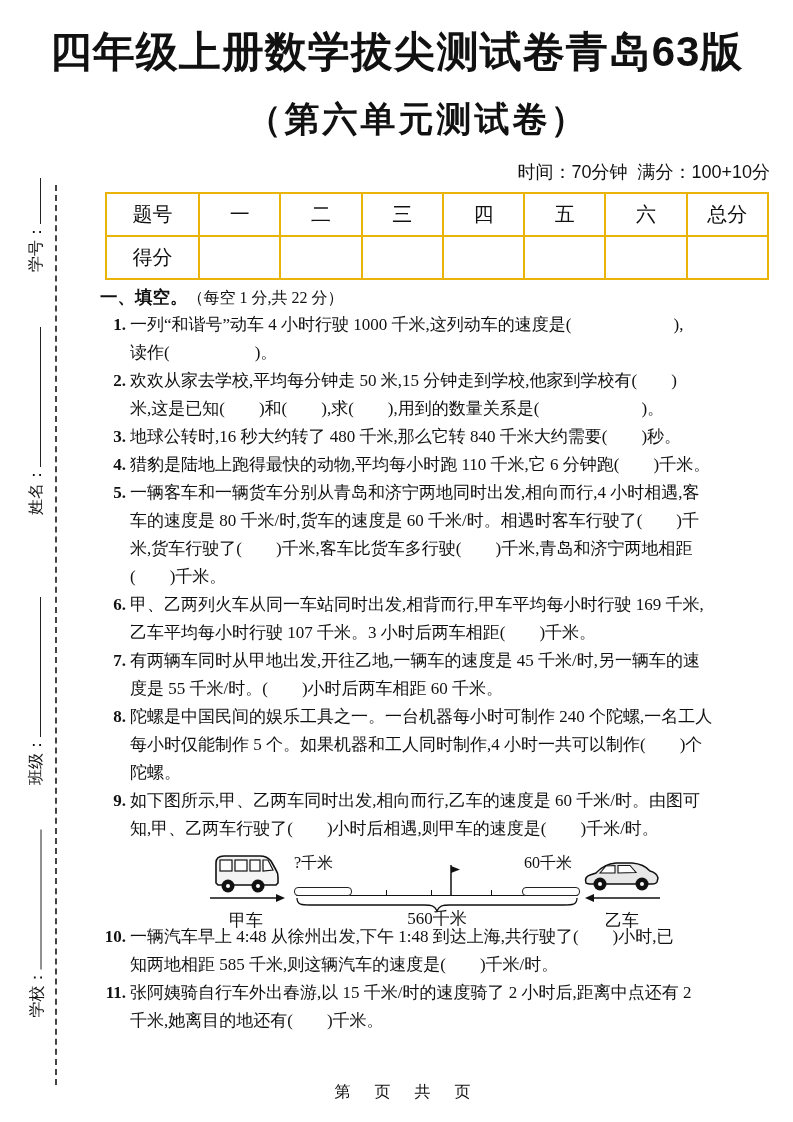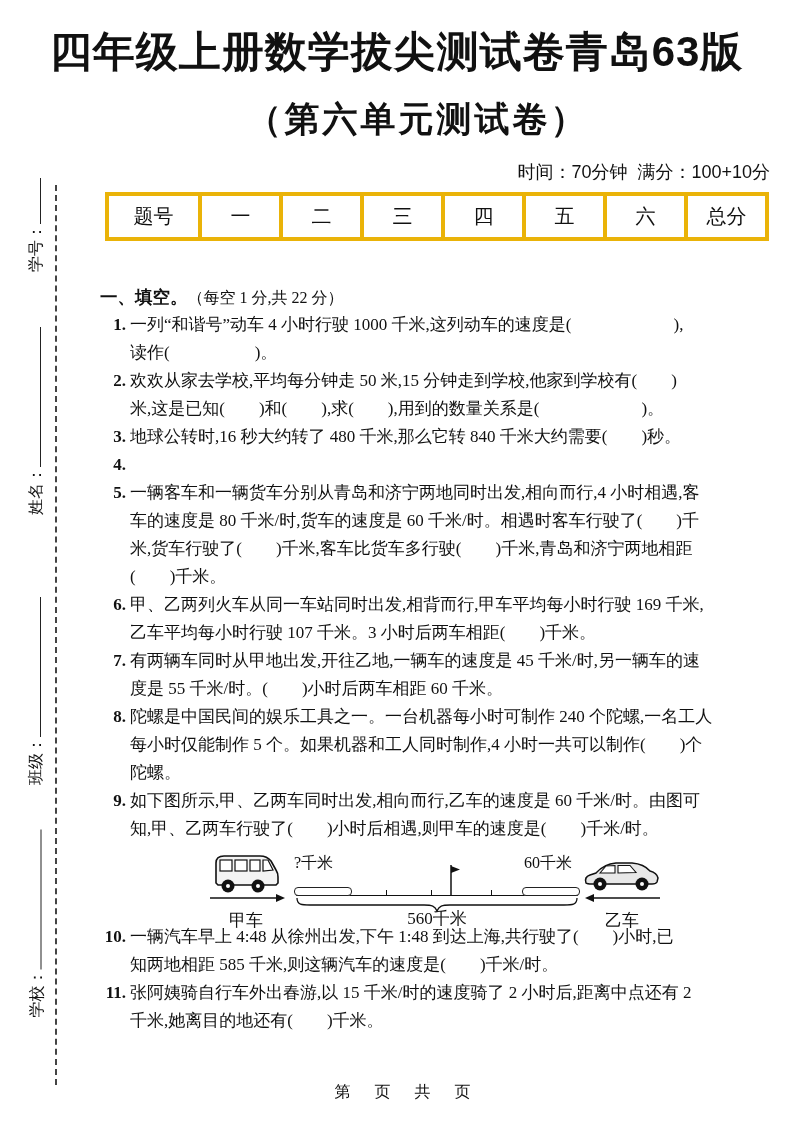--- a/index.html
+++ b/index.html
@@ -8,21 +8,21 @@
   
   .title{position:absolute;top:24px;left:0;width:100%;text-align:center;
          font-family:"Liberation Sans",sans-serif;font-weight:700;font-size:42px;letter-spacing:1px;}
   .subtitle{position:absolute;top:96px;left:0;width:100%;text-align:center;
          font-family:"Liberation Sans",sans-serif;font-weight:700;font-size:35px;letter-spacing:3px;margin-left:21px;}
   .meta{position:absolute;top:160px;right:23px;font-family:"Liberation Sans",sans-serif;
         font-size:18px;font-weight:400;white-space:pre;}
   
   .score-table{position:absolute;top:192px;left:105px;width:664px;border-collapse:collapse;
         table-layout:fixed;font-family:"Liberation Sans",sans-serif;font-size:20px;}
-  .score-table td{border:4px solid #eab308;text-align:center;height:41px;padding:0;}
+  .score-table td{border:2px solid #eab308;text-align:center;height:41px;padding:0;}
   
   .content{position:absolute;top:283px;left:100px;width:678px;font-size:17px;}
   .sec-head{height:28px;line-height:28px;white-space:pre;}
   .sec-bold{font-family:"Liberation Sans",sans-serif;font-weight:700;font-size:17.5px;}
   .sec-note{font-size:16px;}
   .qline{position:relative;height:28px;line-height:28px;padding-left:30px;white-space:pre;}
   .qnum{position:absolute;left:0;top:0;width:26px;text-align:right;font-weight:700;}
   
   .diagram{position:relative;height:80px;}
   .d-abs{position:absolute;}
@@ -77,39 +77,49 @@
         <tr id="st-row1">
           <td>题号</td>
           <td>一</td>
           <td>二</td>
           <td>三</td>
           <td>四</td>
           <td>五</td>
           <td>六</td>
           <td>总分</td>
         </tr>
+    <tr id="st-row2">
+          <td>得分</td>
+          <td></td>
+          <td></td>
+          <td></td>
+          <td></td>
+          <td></td>
+          <td></td>
+          <td></td>
+        </tr>
   </tbody>
     </table>
 
   <div class="content">
     <div class="sec-head"><span class="sec-bold">一、填空。</span><span class="sec-note">（每空 1 分,共 22 分）</span></div>
     <div id="questions">
         <div>
           <div class="qline"><span class="qnum">1.</span><span>一列“和谐号”动车 4 小时行驶 1000 千米,这列动车的速度是(　　　　　　),</span></div>
           <div class="qline"><span>读作(　　　　　)。</span></div>
         </div>
         <div>
           <div class="qline"><span class="qnum">2.</span><span>欢欢从家去学校,平均每分钟走 50 米,15 分钟走到学校,他家到学校有(　　)</span></div>
           <div class="qline"><span>米,这是已知(　　)和(　　),求(　　),用到的数量关系是(　　　　　　)。</span></div>
         </div>
         <div>
           <div class="qline"><span class="qnum">3.</span><span>地球公转时,16 秒大约转了 480 千米,那么它转 840 千米大约需要(　　)秒。</span></div>
         </div>
         <div>
-          <div class="qline"><span class="qnum">4.</span></div>
+          <div class="qline"><span class="qnum">4.</span><span>猎豹是陆地上跑得最快的动物,平均每小时跑 110 千米,它 6 分钟跑(　　)千米。</span></div>
         </div>
         <div>
           <div class="qline"><span class="qnum">5.</span><span>一辆客车和一辆货车分别从青岛和济宁两地同时出发,相向而行,4 小时相遇,客</span></div>
           <div class="qline"><span>车的速度是 80 千米/时,货车的速度是 60 千米/时。相遇时客车行驶了(　　)千</span></div>
           <div class="qline"><span>米,货车行驶了(　　)千米,客车比货车多行驶(　　)千米,青岛和济宁两地相距</span></div>
           <div class="qline"><span>(　　)千米。</span></div>
         </div>
         <div>
           <div class="qline"><span class="qnum">6.</span><span>甲、乙两列火车从同一车站同时出发,相背而行,甲车平均每小时行驶 169 千米,</span></div>
           <div class="qline"><span>乙车平均每小时行驶 107 千米。3 小时后两车相距(　　)千米。</span></div>

